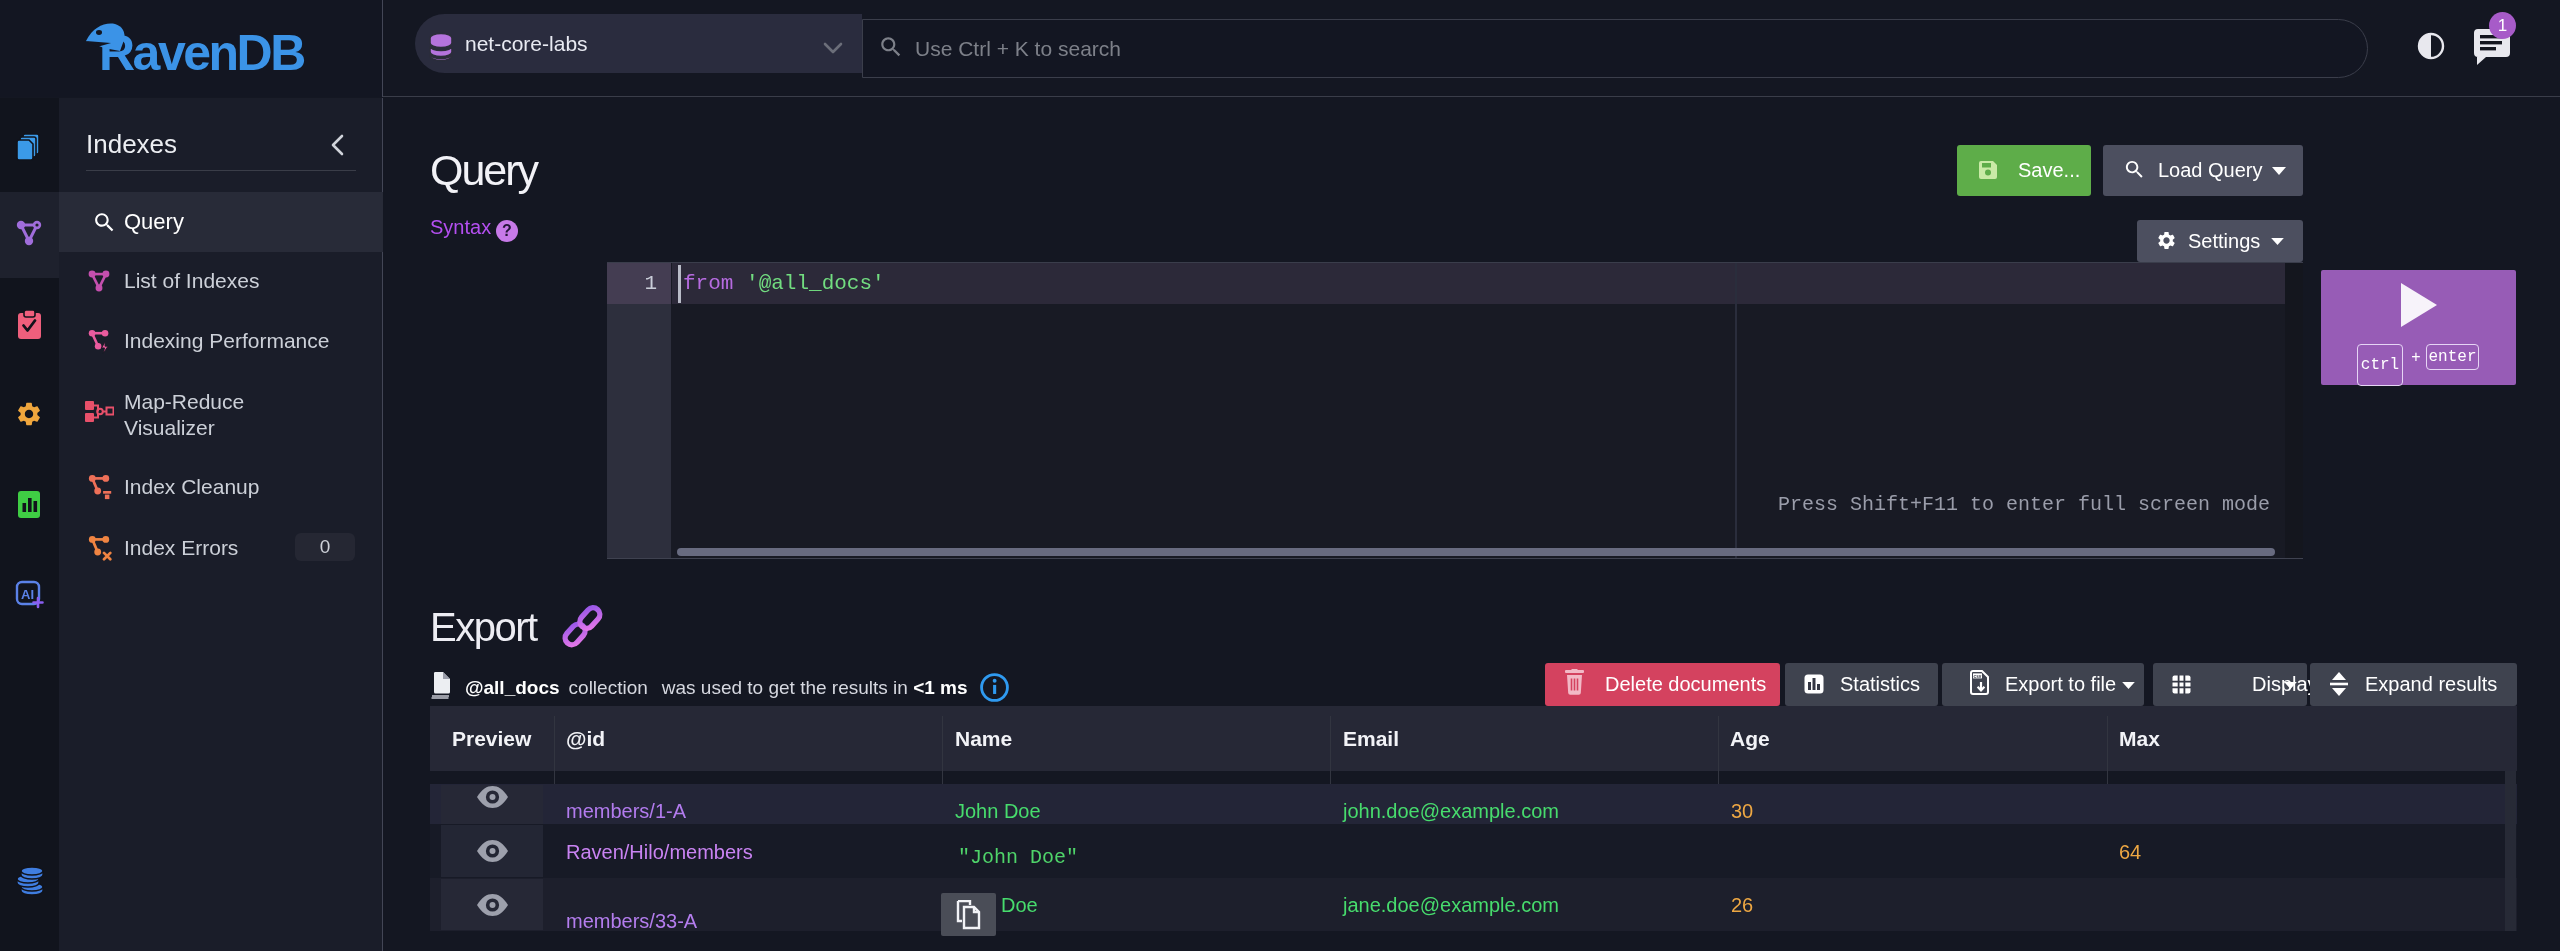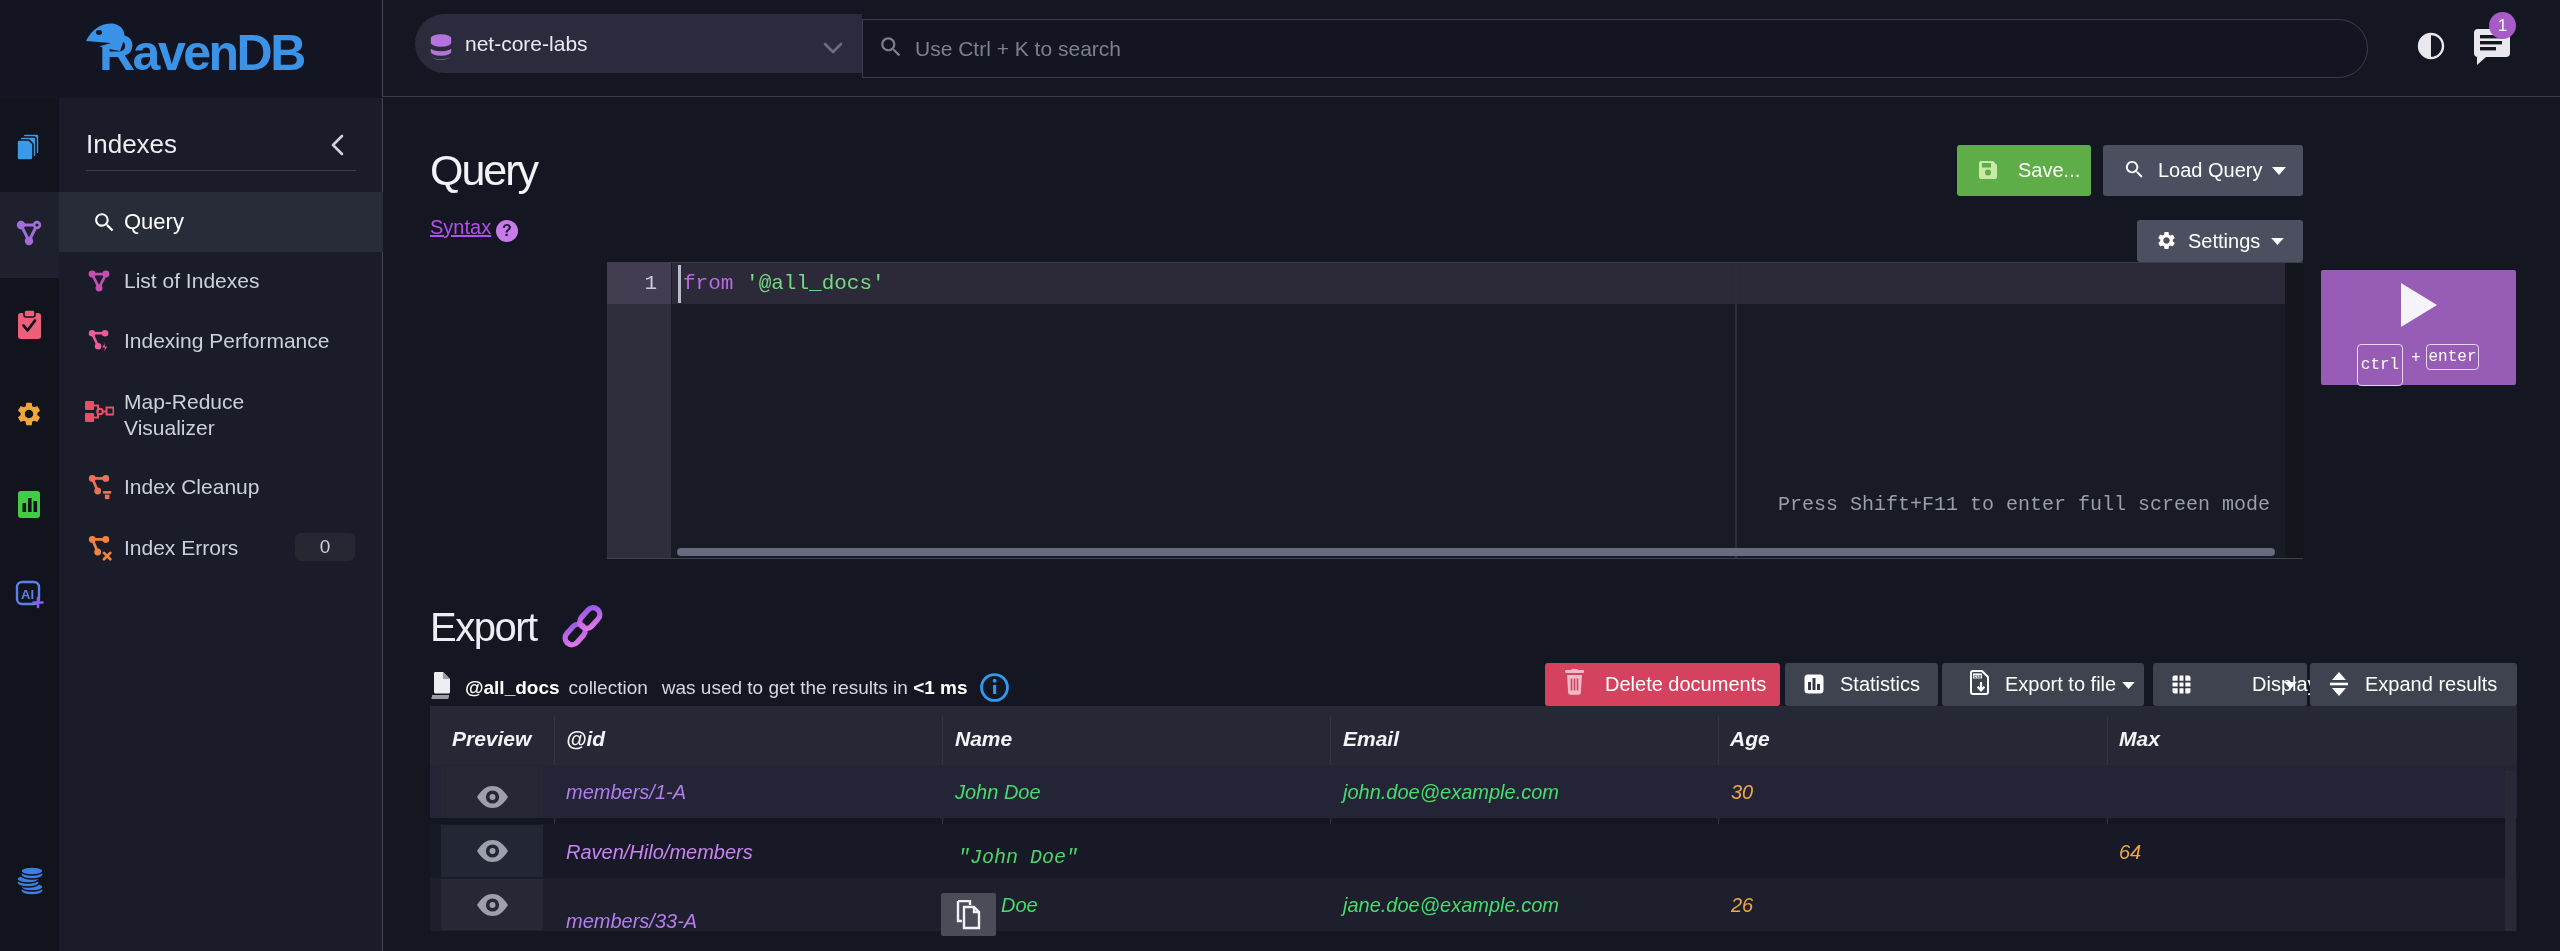--- a/index.html
+++ b/index.html
@@ -22,21 +22,21 @@
 
   
   #panel { left:59px; top:98px; width:324px; height:853px; background:#1a1d29; border-right:1px solid #434656; }
   #paneltitle { left:27px; top:31px; font-size:26px; color:#eceef2; }
   #paneldiv { left:27px; top:72px; width:270px; height:1px; background:#3a3d48; }
   #qrow { left:0px; top:94px; width:324px; height:60px; background:#282b38; }
   .mitem { font-size:21px; color:#ccd0d8; }
 
   
   #h1q { left:430px; top:146px; font-size:43px; color:#f2f2f7; font-weight:500; letter-spacing:-2px; }
-  #syntax { left:430px; top:216px; font-size:20px; color:#b44ff0;text-decoration:underline; }
+  #syntax { left:430px; top:216px; font-size:20px; color:#b44ff0; }
   .btn { position:absolute; border-radius:3px; color:#fff; font-size:20px; display:flex; align-items:center; }
   #savebtn { left:1957px; top:145px; width:134px; height:51px; background:#5ead49; }
   #loadbtn { left:2103px; top:145px; width:200px; height:51px; background:#4c4f5f; }
   #setbtn  { left:2137px; top:220px; width:166px; height:42px; background:#4c4f5f; }
 
   
   #editor { left:607px; top:262px; width:1696px; height:297px; background:#181a24; border-top:1px solid #3a3d4b; border-bottom:1px solid #3f4250; }
   #gutter { left:0; top:0; width:64px; height:295px; background:#2d2f3d; }
   #gutact { left:0; top:0; width:64px; height:41px; background:#443d52; }
   #lineact { left:65px; top:0; width:1613px; height:41px; background:#2c2939; }
@@ -51,21 +51,21 @@
   
   #play { left:2321px; top:270px; width:195px; height:115px; background:#975cb6; border-radius:2px; }
   .kbd { position:absolute; border:1px solid #e6d5f5; border-radius:4px; color:#fff; font-family:"Liberation Mono",monospace; font-size:16px; display:flex; align-items:center; justify-content:center; }
 
   
   #h2r { left:430px; top:605px; font-size:40px; color:#ededf3; letter-spacing:-1.5px; }
   #inforow { left:465px; top:677px; height:24px; font-size:19px; color:#d6d8e0; }
   .tbtn { position:absolute; top:663px; height:43px; border-radius:3px; color:#fff; font-size:20px; display:flex; align-items:center; background:#3f434f; }
 
   
-  #table { left:430px; top:706px; width:2087px; height:225px;font-style:italic; }
+  #table { left:430px; top:706px; width:2087px; height:225px; }
   #thead { left:0; top:0; width:2087px; height:65px; background:#262836; }
   .th { position:absolute; top:0; height:65px; line-height:65px; font-weight:bold; font-size:21px; color:#f2f3f7; }
   .row { position:absolute; left:0; width:2087px; }
   .cell { position:absolute; font-size:20px; }
   .colline { position:absolute; width:1px; background:#323540; }
 </style>
 </head>
 <body>
 
 <div class="abs" id="topbar"></div>
@@ -154,21 +154,21 @@
     <div class="th" style="left:913px;">Email</div>
     <div class="th" style="left:1300px;">Age</div>
     <div class="th" style="left:1689px;">Max</div>
   </div>
   <div class="colline" style="left:124px; top:10px; height:213px;"></div>
   <div class="colline" style="left:512px; top:10px; height:213px;"></div>
   <div class="colline" style="left:900px; top:10px; height:213px;"></div>
   <div class="colline" style="left:1288px; top:10px; height:213px;"></div>
   <div class="colline" style="left:1677px; top:10px; height:213px;"></div>
 
-  <div class="row" style="top:59px; height:53px; background:#232537;">
+  <div class="row" style="top:78px; height:53px; background:#232537;">
     <div class="abs" style="left:11px; top:1px; width:102px; height:51px; background:#262836;"></div>
     <div class="cell" style="left:136px; top:16px; color:#b27bee;">members/1-A</div>
     <div class="cell" style="left:525px; top:16px; color:#47dc6d;">John Doe</div>
     <div class="cell" style="left:913px; top:16px; color:#47dc6d;">john.doe@example.com</div>
     <div class="cell" style="left:1301px; top:16px; color:#eda743;">30</div>
   </div>
   <div class="row" style="top:118px; height:54px; background:#171a26;">
     <div class="abs" style="left:11px; top:1px; width:102px; height:52px; background:#232634;"></div>
     <div class="cell" style="left:136px; top:17px; color:#c983f2;">Raven/Hilo/members</div>
     <div class="cell mono" style="left:528px; top:22px; color:#4fd46a;">"John Doe"</div>

